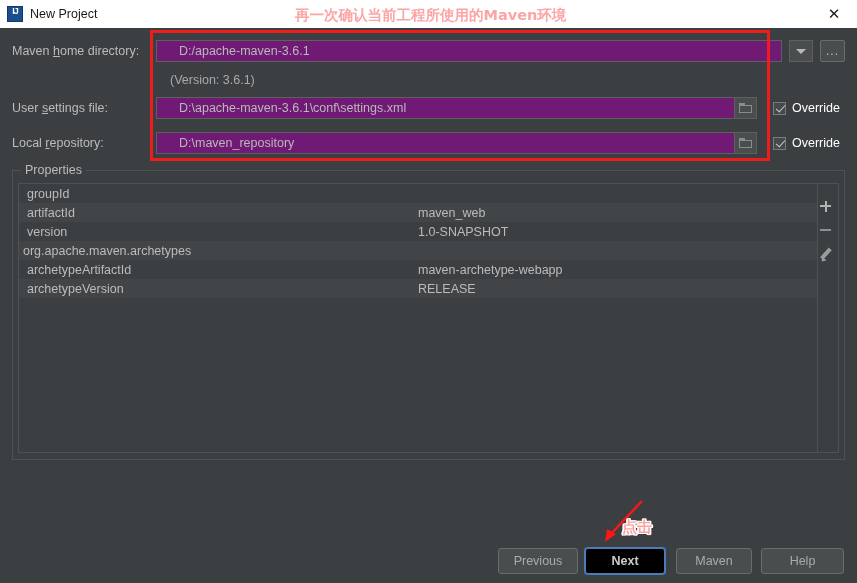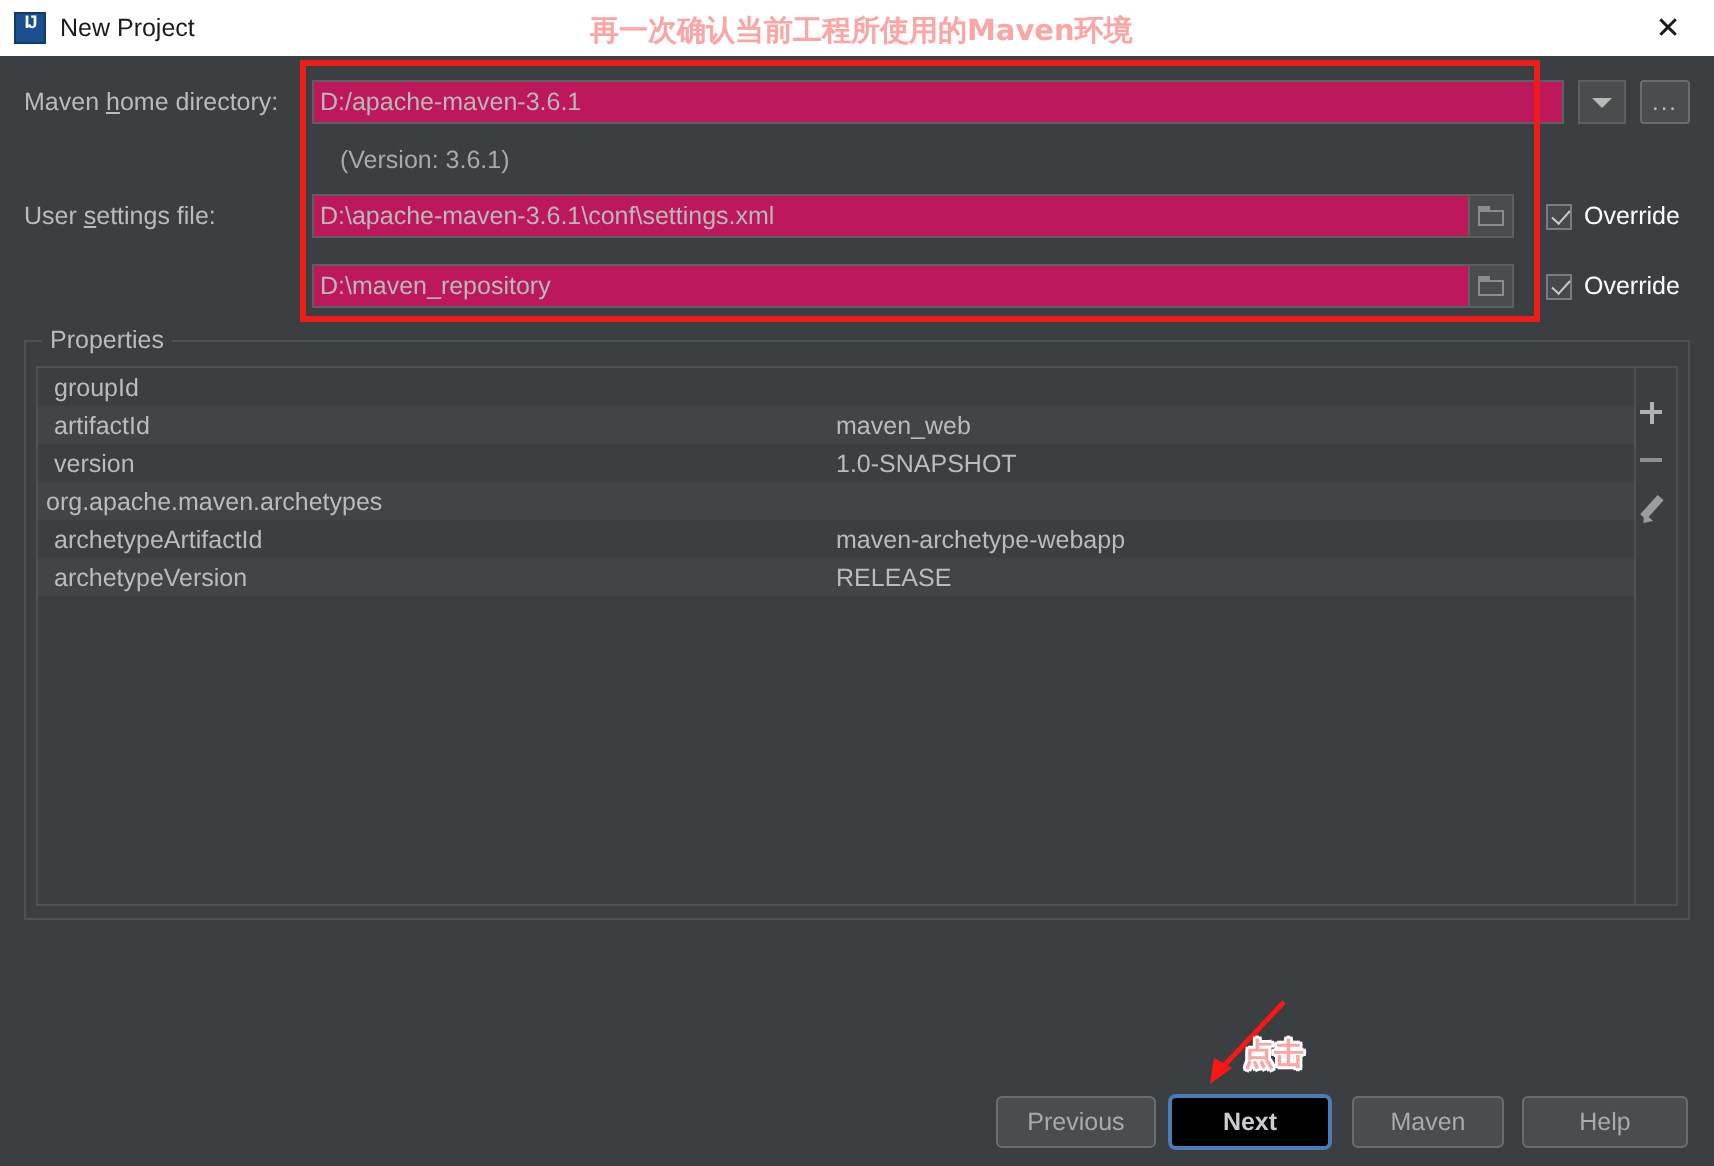--- a/index.html
+++ b/index.html
@@ -67,26 +67,26 @@
   .flabel {
     font-size: 12.5px;
     color: #bbbbbb;
     white-space: nowrap;
   }
   .flabel u { text-decoration: underline; }
 
   .tf {
     box-sizing: border-box;
     height: 22px;
-    background: #be185d;
+    background: #701a75;
     border: 1px solid #5e6060;
     color: #b9b9b9;
     font-size: 12.5px;
     display: flex; align-items: center;
-    padding-left: 3px;
+    padding-left: 22px;
     white-space: nowrap; overflow: hidden;
   }
   .tf.withbtn { padding-right: 24px; position: relative; }
 
   .folderbtn {
     position: absolute; right: 0px; top: 0px;
     width: 22px; height: 20px;
     background: #4a4d4e;
     border-left: 1px solid #5e6060;
     box-sizing: border-box;
@@ -324,20 +324,23 @@
       <span>D:\apache-maven-3.6.1\conf\settings.xml</span>
       <div class="folderbtn">
         <div class="folder-ico"></div>
       </div>
     </div>
     <div class="ovr" style="left:773px; top:69px;">
       <span class="cbox"></span>
       <span>Override</span>
     </div>
 
+    <div class="frow" style="left:12px; top:104px;">
+      <span class="flabel"><span>Local </span><u>r</u><span>epository:</span></span>
+    </div>
     <div class="tf withbtn" style="position:absolute; left:156px; top:104px; width:601px;">
       <span>D:\maven_repository</span>
       <div class="folderbtn">
         <div class="folder-ico"></div>
       </div>
     </div>
     <div class="ovr" style="left:773px; top:104px;">
       <span class="cbox"></span>
       <span>Override</span>
     </div>

